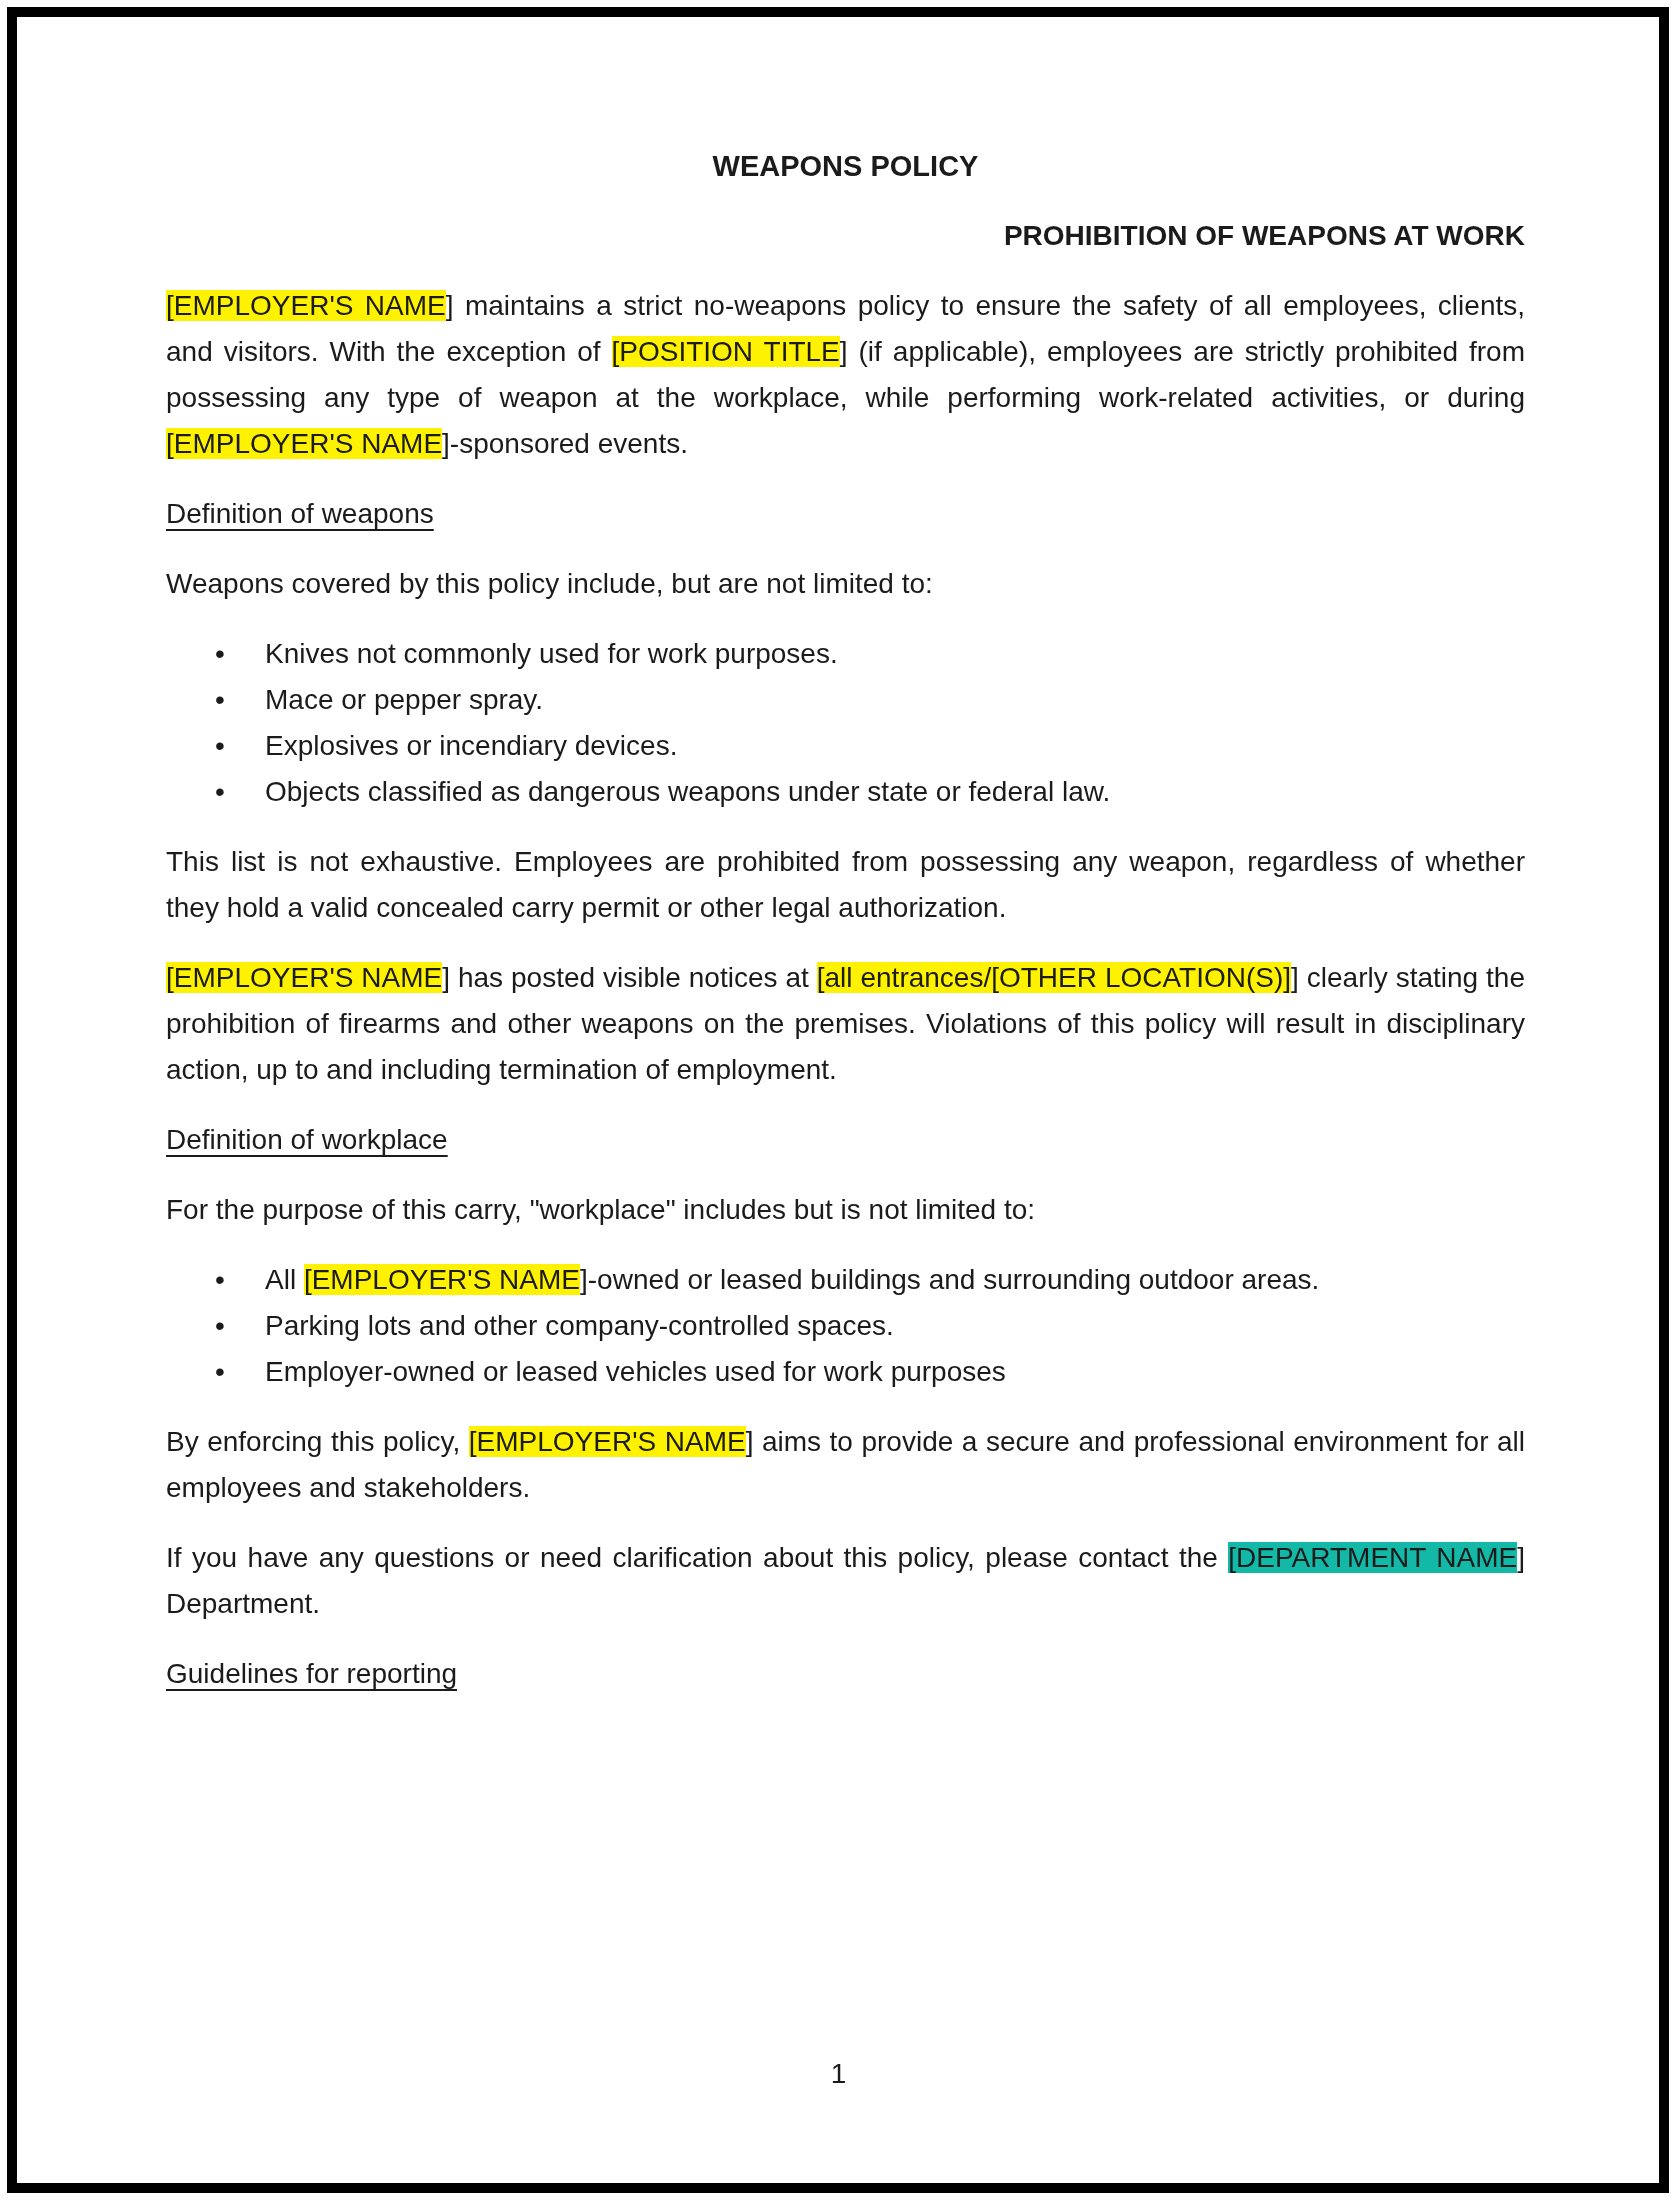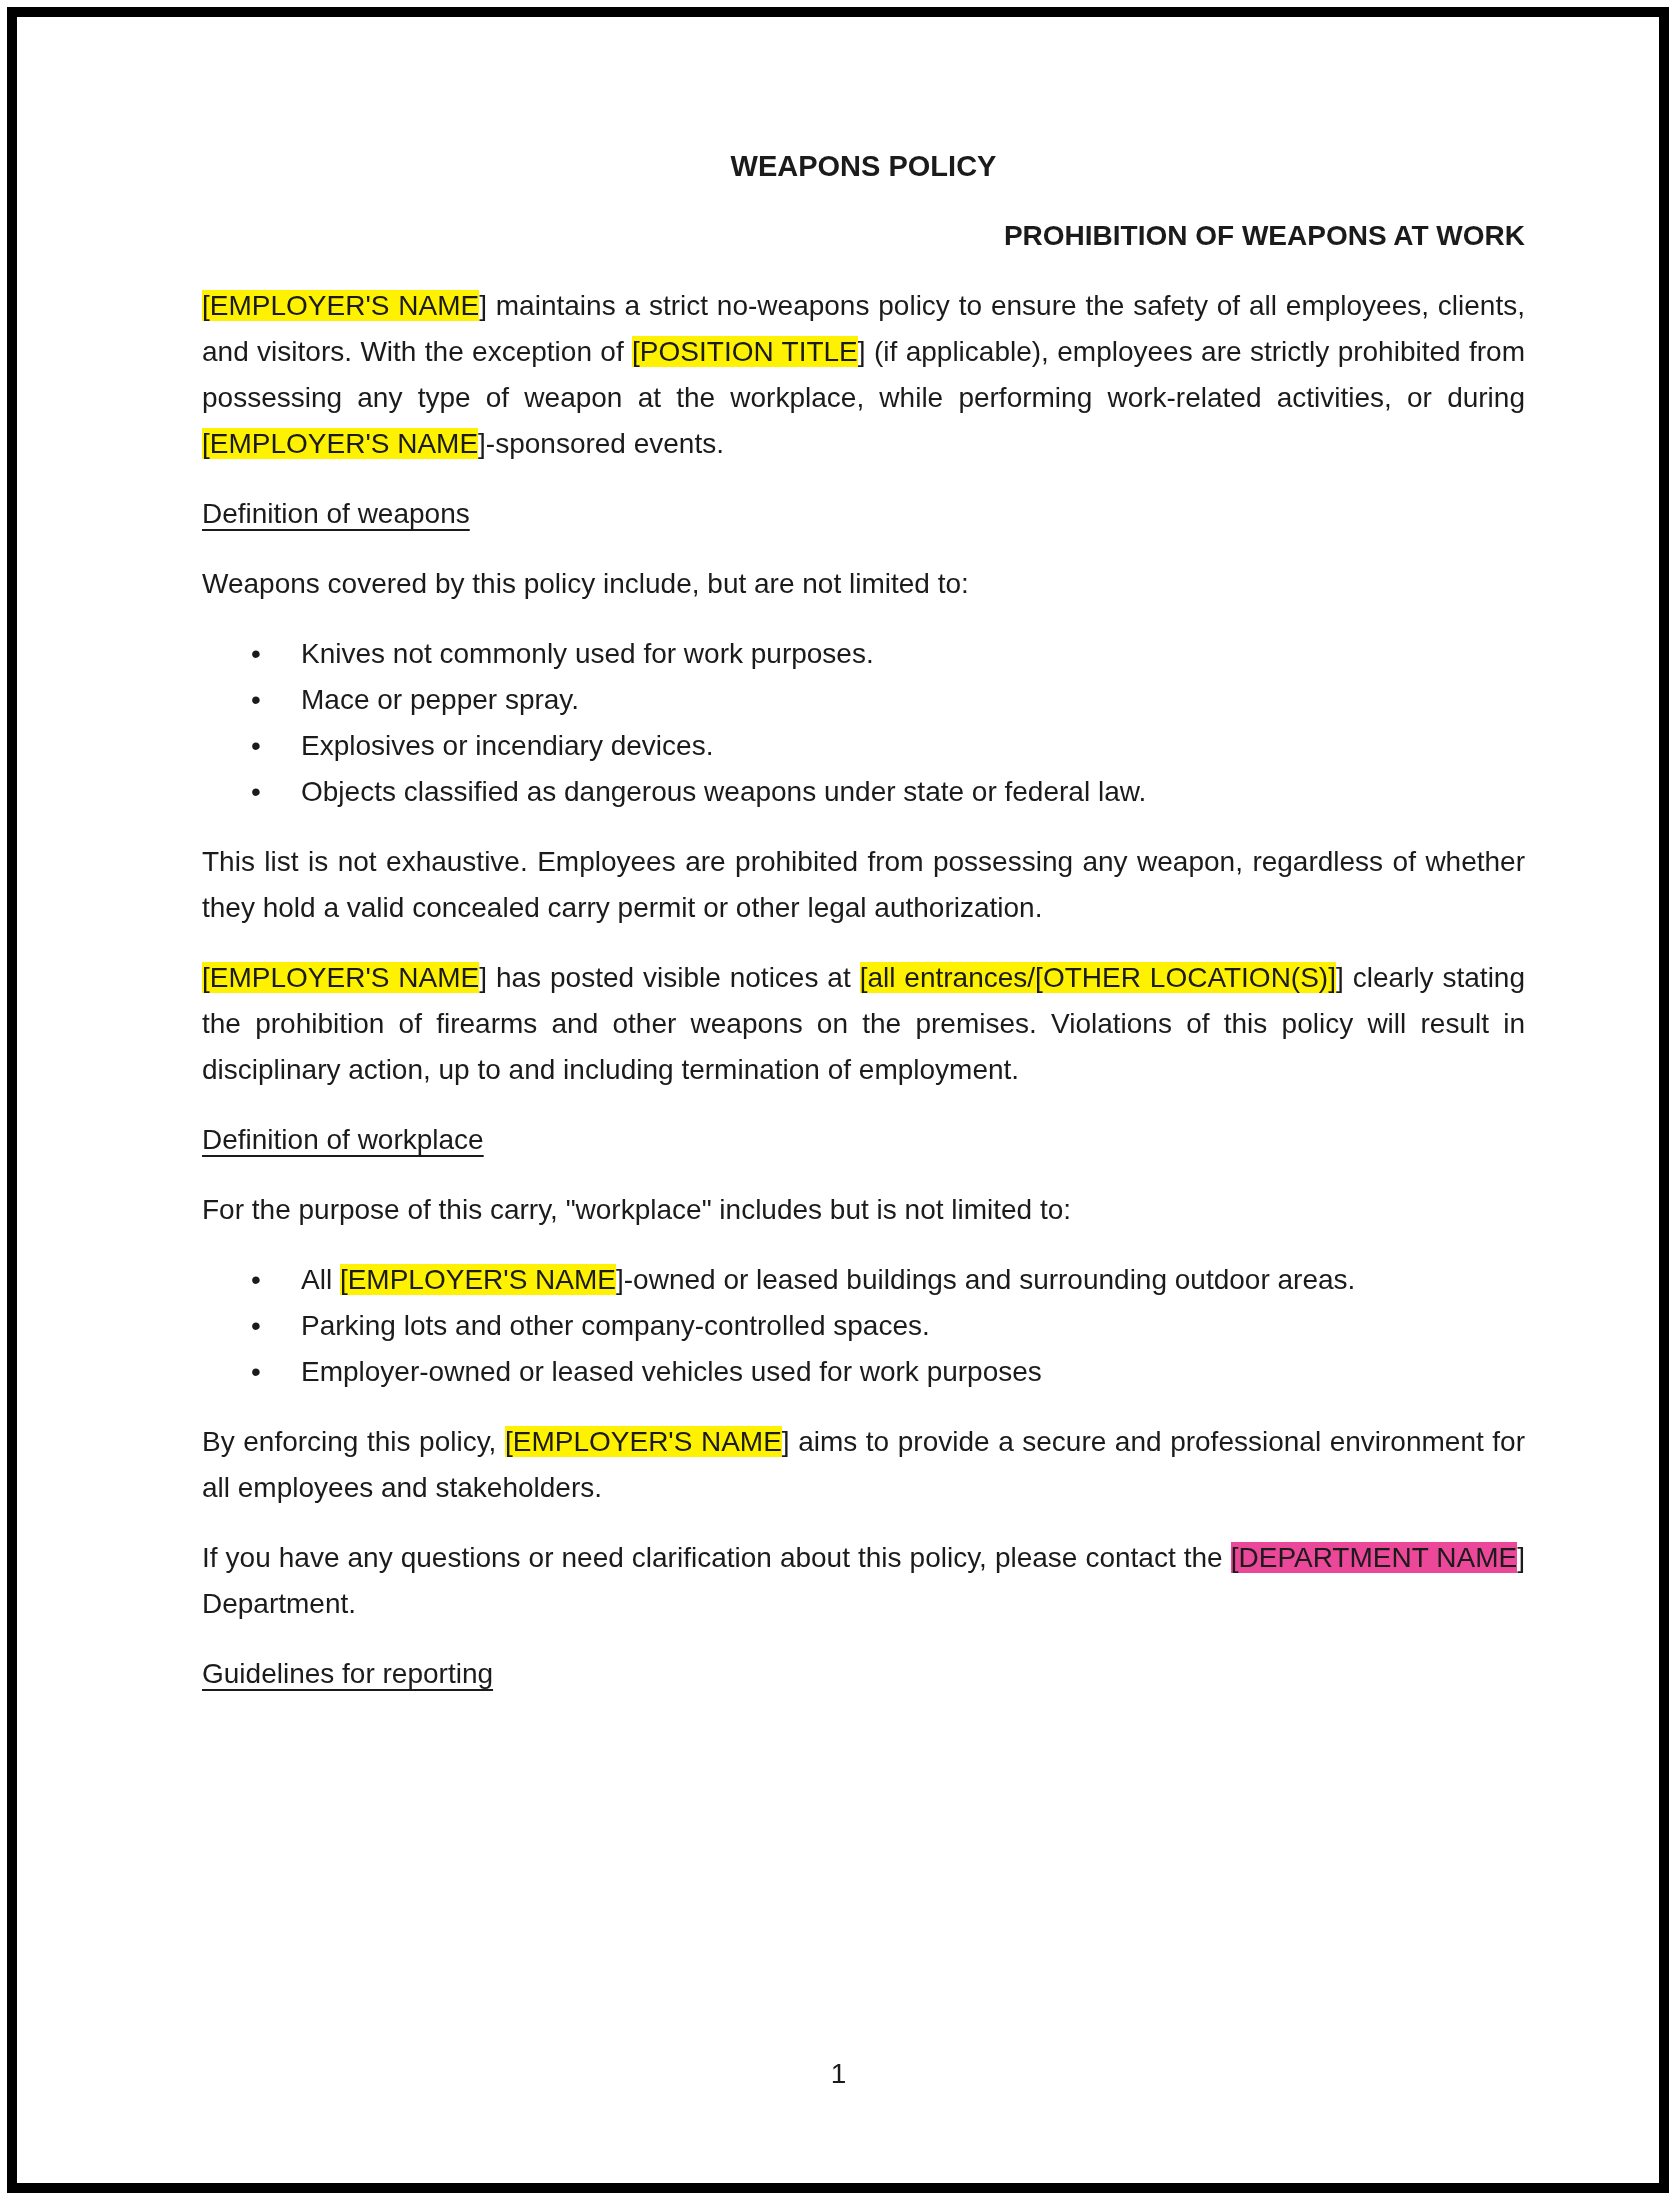--- a/index.html
+++ b/index.html
@@ -28,21 +28,20 @@
     height: 2186px;
     border: 10.6px solid #000000;
     box-sizing: border-box;
     pointer-events: none;
   }
   .content {
     position: absolute;
     left: 166px;
     right: 152px;
     top: 143px;
-    margin-left: 36px;
   }
   .content p, .content ul {
     margin: 0 0 24px 0;
     font-size: 28px;
     line-height: 46px;
   }
   p.title {
     text-align: center;
     font-weight: bold;
     font-size: 29px;
@@ -107,18 +106,18 @@
       <p class="paragraph justify"><span>This list is not exhaustive. Employees are prohibited from possessing any weapon, regardless of whether they hold a valid concealed carry permit or other legal authorization.</span></p>
       <p class="paragraph justify"><span class="hl" style="background: rgb(255, 242, 0);">[EMPLOYER'S NAME</span><span>] has posted visible notices at </span><span class="hl" style="background: rgb(255, 242, 0);">[all entrances/[OTHER LOCATION(S)]</span><span>] clearly stating the prohibition of firearms and other weapons on the premises. Violations of this policy will result in disciplinary action, up to and including termination of employment.</span></p>
       <p class="subheading"><span>Definition of workplace</span></p>
       <p class="paragraph"><span>For the purpose of this carry, "workplace" includes but is not limited to:</span></p>
       <ul class="bullets">
         <li><span>All </span><span class="hl" style="background: rgb(255, 242, 0);">[EMPLOYER'S NAME</span><span>]-owned or leased buildings and surrounding outdoor areas.</span></li>
         <li><span>Parking lots and other company-controlled spaces.</span></li>
         <li><span>Employer-owned or leased vehicles used for work purposes</span></li>
       </ul>
       <p class="paragraph justify"><span>By enforcing this policy, </span><span class="hl" style="background: rgb(255, 242, 0);">[EMPLOYER'S NAME</span><span>] aims to provide a secure and professional environment for all employees and stakeholders.</span></p>
-      <p class="paragraph justify"><span>If you have any questions or need clarification about this policy, please contact the </span><span class="hl" style="background: #ec4899;">[DEPARTMENT NAME</span><span>] Department.</span></p>
+      <p class="paragraph justify"><span>If you have any questions or need clarification about this policy, please contact the </span><span class="hl" style="background: #14b8a6;">[DEPARTMENT NAME</span><span>] Department.</span></p>
       <p class="subheading"><span>Guidelines for reporting</span></p>
     </div>
   <div class="page-number">1</div>
 </div>
 
 
 </body></html>

